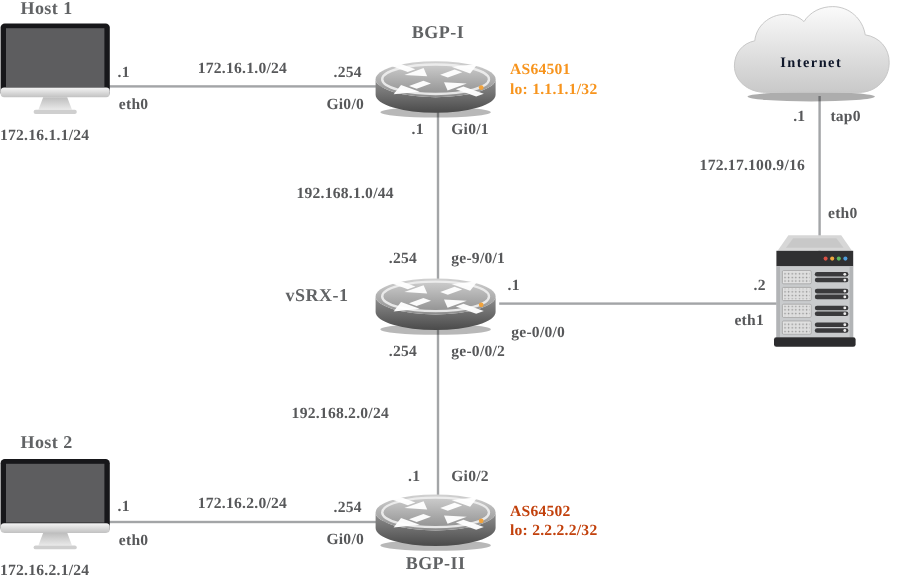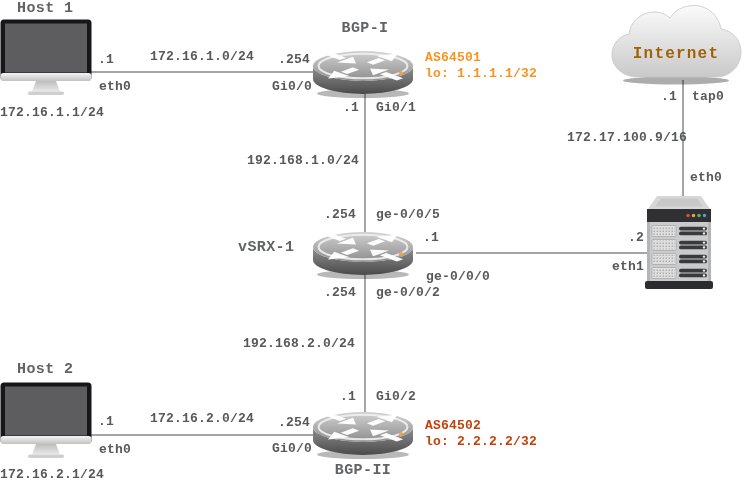--- a/index.html
+++ b/index.html
@@ -1,27 +1,27 @@
 <!DOCTYPE html>
 <html><head>
 <meta charset="utf-8">
 <style>
   html,body{margin:0;padding:0;background:#fff;}
   .canvas{position:relative;width:748px;height:483px;background:#ffffff;overflow:hidden;
-          font-family:Liberation Mono, monospace;}
+          font-family:Liberation Serif, serif;}
   .line{position:absolute;background:#a3a5a7;z-index:1;}
   .icon{position:absolute;z-index:2;}
   .lbl{position:absolute;z-index:3;font-weight:bold;font-size:13px;color:#57585a;
        white-space:nowrap;letter-spacing:.2px;line-height:1;}
   .title{position:absolute;z-index:3;font-weight:bold;font-size:15px;color:#616365;
          white-space:nowrap;letter-spacing:.4px;line-height:1;}
   .center{text-align:center;}
   .orange{color:#f7941d;}
   .blue{color:#c2410c;}
-  .internet-title{font-size:16px;letter-spacing:1.2px;color:#a16207;}
+  .internet-title{font-size:12px;letter-spacing:1.2px;color:#0f172a;}
 </style>
 </head>
 <body>
 
 <svg width="0" height="0" style="position:absolute" aria-hidden="true">
   <defs>
     <linearGradient id="gradRouterTop" x1="0" y1="0" x2="0" y2="1">
       <stop offset="0" stop-color="#d2d2d2"></stop>
         <stop offset="1" stop-color="#8d8d8d"></stop>
     </linearGradient>
@@ -151,23 +151,23 @@
 
   <div class="title center" style="left:333px;top:21px;width:64px">BGP-I</div>
   <svg class="icon" style="left:311px;top:44px;width:104px;height:56px">
       <use href="#sym-router"></use>
     </svg>
   <div class="lbl orange" style="left:425px;top:51px">AS64501</div>
   <div class="lbl orange" style="left:425px;top:67px">lo: 1.1.1.1/32</div>
 
   <div class="lbl" style="left:343px;top:101px">.1</div>
   <div class="lbl" style="left:376px;top:101px">Gi0/1</div>
-  <div class="lbl" style="left:247px;top:154px">192.168.1.0/24</div>
+  <div class="lbl" style="left:247px;top:154px">192.168.1.0/44</div>
   <div class="lbl" style="left:324px;top:208px">.254</div>
-  <div class="lbl" style="left:376px;top:208px">ge-0/0/5</div>
+  <div class="lbl" style="left:376px;top:208px">ge-9/0/1</div>
 
   <div class="title" style="left:238px;top:240px">vSRX-1</div>
   <svg class="icon" style="left:311px;top:225px;width:104px;height:56px">
       <use href="#sym-router"></use>
     </svg>
 
   <div class="lbl" style="left:423px;top:231px">.1</div>
   <div class="lbl" style="left:628px;top:231px">.2</div>
   <div class="lbl" style="left:426px;top:270px">ge-0/0/0</div>
   <div class="lbl" style="left:612px;top:260px">eth1</div>
@@ -196,20 +196,20 @@
       <use href="#sym-monitor"></use>
     </svg>
   <div class="lbl" style="left:0;top:468px">172.16.2.1/24</div>
 
   <svg class="icon" style="left:608px;top:5px;width:136px;height:82px">
       <use href="#sym-cloud"></use>
     </svg>
   <div class="title internet-title center" style="left:608px;top:46px;width:136px">Internet</div>
   <div class="lbl" style="left:661px;top:90px">.1</div>
   <div class="lbl" style="left:692px;top:90px">tap0</div>
-  <div class="lbl" style="left:567px;top:131px">172.17.100.9/16</div>
+  <div class="lbl" style="left:583px;top:131px">172.17.100.9/16</div>
   <div class="lbl" style="left:690px;top:171px">eth0</div>
 
   <svg class="icon" style="left:644px;top:194px;width:70px;height:96px">
       <use href="#sym-server"></use>
     </svg>
 
 </div>
 
 </body></html>

